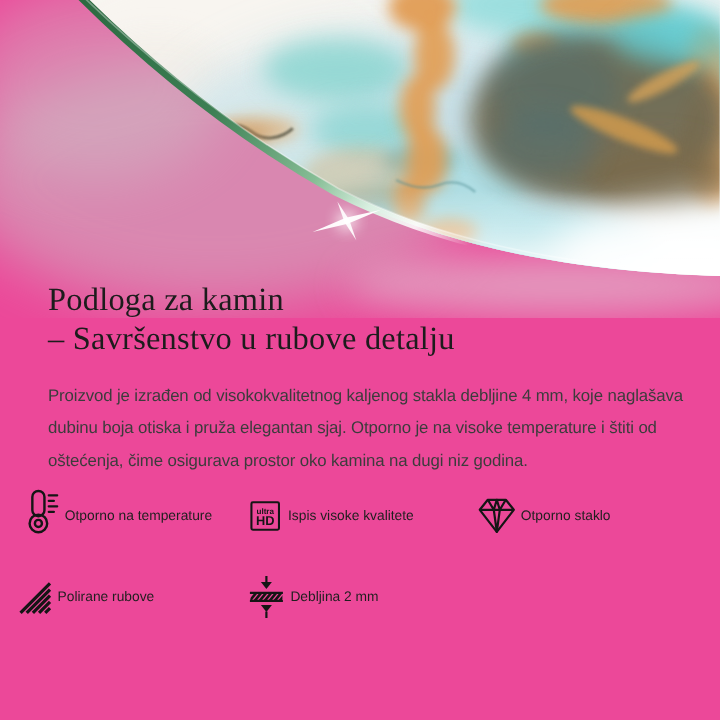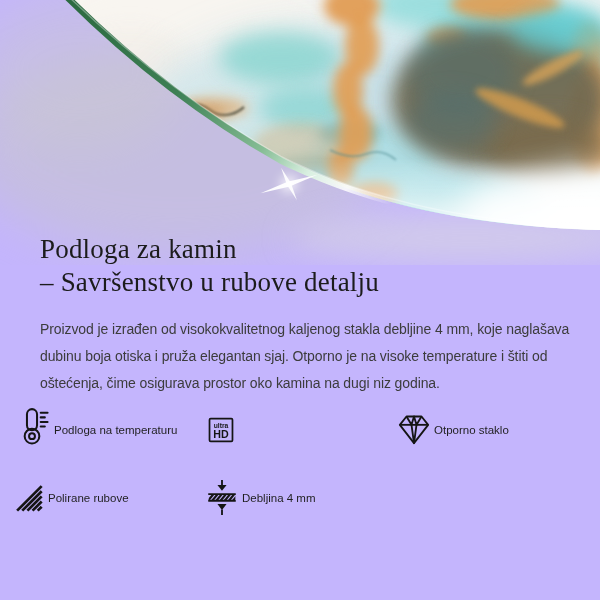--- a/index.html
+++ b/index.html
@@ -1,17 +1,17 @@
 <!DOCTYPE html>
 <html><head>
 <meta charset="utf-8">
 <style>
   html,body{margin:0;padding:0;background:#ffffff;}
   body{width:600px;height:600px;overflow:hidden;font-family:"Liberation Sans",sans-serif;}
-  .page{position:relative;width:600px;height:600px;background:#c4b5fd;overflow:hidden;}
+  .page{position:relative;width:600px;height:600px;background:#ec4899;overflow:hidden;}
   .hero{position:absolute;top:0;left:0;width:600px;height:265px;display:block;}
   .content{position:absolute;left:40px;top:233px;width:530px;}
   .title{margin:0;font-family:"Liberation Serif","DejaVu Serif",serif;font-weight:400;
          font-size:27px;line-height:33px;color:#1c1c1c;letter-spacing:0.2px;}
   .desc{margin:17px 0 0 0;font-size:14px;line-height:27px;color:#3c3c3c;letter-spacing:-0.1px;}
   .features{position:absolute;left:10px;top:403px;display:grid;
             grid-template-columns:repeat(3,192px);row-gap:22px;}
   .feature{display:flex;align-items:center;}
   .icon-box{height:46px;display:flex;align-items:flex-end;justify-content:center;}
   .icon-box svg{display:block;}
@@ -134,31 +134,32 @@
 
     <div class="feature">
       <div class="icon-box">
         <svg width="44" height="44" viewBox="0 0 48 48">
           <rect class="ic" x="18.5" y="4.5" width="11" height="23" rx="5.5"></rect>
           <circle class="ic" cx="24" cy="34" r="8"></circle>
           <circle class="ic" cx="24" cy="34" r="3.2" stroke-width="2"></circle>
           <path class="ic" stroke-width="2" stroke-linecap="round" d="M33.5 8.5 H41 M33.5 13.5 H38 M33.5 18.5 H41 M33.5 23.5 H38"></path>
         </svg>
       </div>
-      <div class="feature-label">Podloga na temperaturu</div>
+      <div class="feature-label">Otporno na temperature</div>
     </div>
 
     <div class="feature">
       <div class="icon-box">
         <svg width="38" height="38" viewBox="0 0 48 48">
           <rect class="ic" x="9.5" y="9.5" width="29" height="29" rx="1.5" stroke-width="2.6"></rect>
           <text class="ultra-txt" x="24" y="21.5" font-size="8.5" text-anchor="middle">ultra</text>
           <text class="ultra-txt" x="24" y="34" font-size="13.5" text-anchor="middle">HD</text>
         </svg>
       </div>
+      <div class="feature-label">Ispis visoke kvalitete</div>
     </div>
 
 
     <div class="feature">
       <div class="icon-box">
         <svg width="40" height="40" viewBox="0 0 48 48">
           <g class="ic" stroke-width="2" stroke-linejoin="round">
             <path d="M15 9 H33 L41 19 L24 41 L7 19 Z"></path>
             <path d="M7 19 H41"></path>
             <path d="M15 9 L21 19 L24 9 L27 19 L33 9"></path>
@@ -199,17 +200,17 @@
             <path d="M16 30 L25 19"></path>
             <path d="M21 30 L30 19"></path>
             <path d="M26 30 L35 19"></path>
             <path d="M31 30 L40 19"></path>
             <path d="M36 30 L45 19"></path>
           </g>
           <path class="icf" d="M18.5 39.5 H29.5 L24 32.5 Z" transform="rotate(180 24 36)"></path>
           <path class="ic" d="M24 39 V45.5"></path>
         </svg>
       </div>
-      <div class="feature-label">Debljina 4 mm</div>
+      <div class="feature-label">Debljina 2 mm</div>
     </div>
 
   </div>
 </div>
 
 </body></html>

